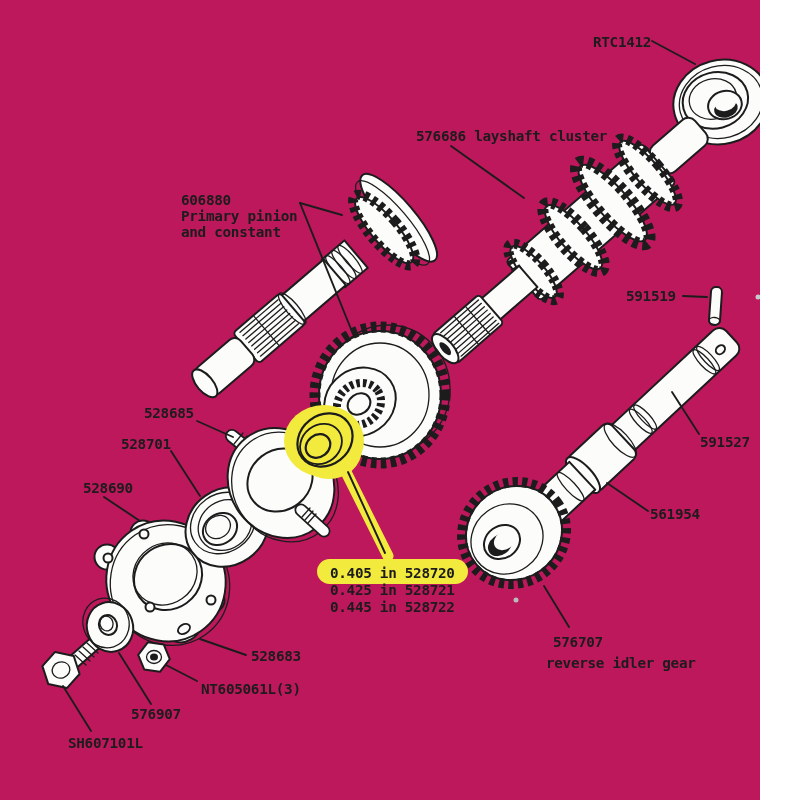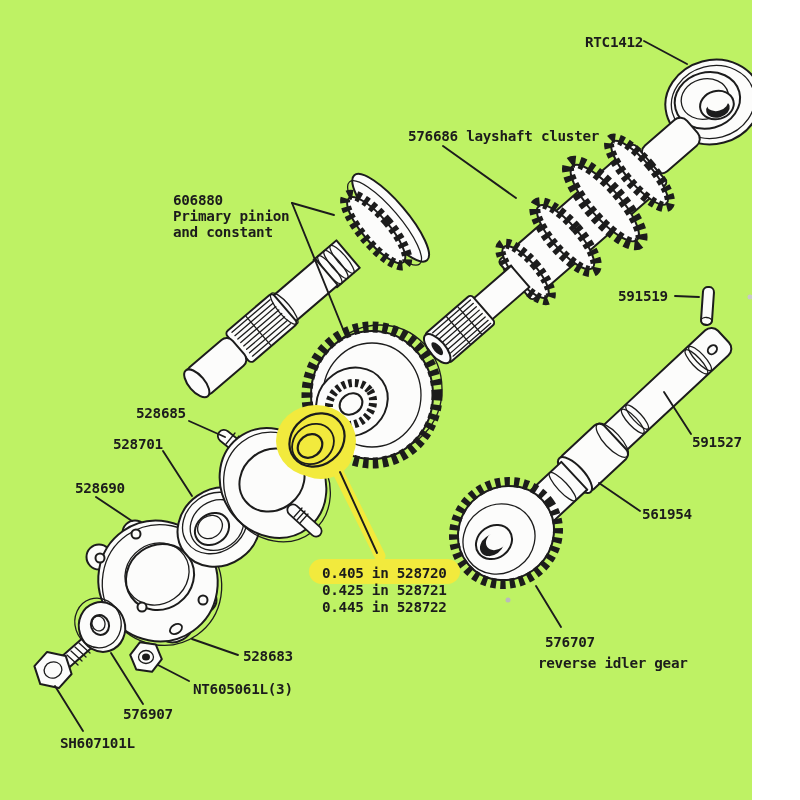--- a/index.html
+++ b/index.html
@@ -1,16 +1,16 @@
 <!DOCTYPE html>
 <html><head>
 <meta charset="utf-8">
 <style>
   html,body { margin:0; padding:0; background:#ffffff; }
-  .page { width:752px; height:800px; background:#bef264; position:relative; overflow:hidden; }
+  .page { width:752px; height:800px; background:#be185d; position:relative; overflow:hidden;padding-left:8px; }
   svg { display:block; }
   .wht   { fill:#fcfcfb; stroke:#1c1c1c; stroke-width:2; stroke-linejoin:round; }
   .ln    { fill:none; stroke:#1c1c1c; stroke-width:2; stroke-linecap:round; }
   .thin  { fill:none; stroke:#1c1c1c; stroke-width:1.3; stroke-linecap:round; }
   .teeth { fill:none; stroke:#1c1c1c; }
   .ldr   { fill:none; stroke:#1c1c1c; stroke-width:1.9; stroke-linecap:round; }
   .spl   { fill:none; stroke:#1c1c1c; stroke-width:1.3; stroke-linecap:round; }
   .hl    { fill:#f2ea3d; stroke:none; }
   .hlln  { fill:none; stroke:#f2ea3d; stroke-width:11; stroke-linecap:round; }
   .lbl   { font-family:"DejaVu Sans Mono", "Liberation Mono", monospace;

